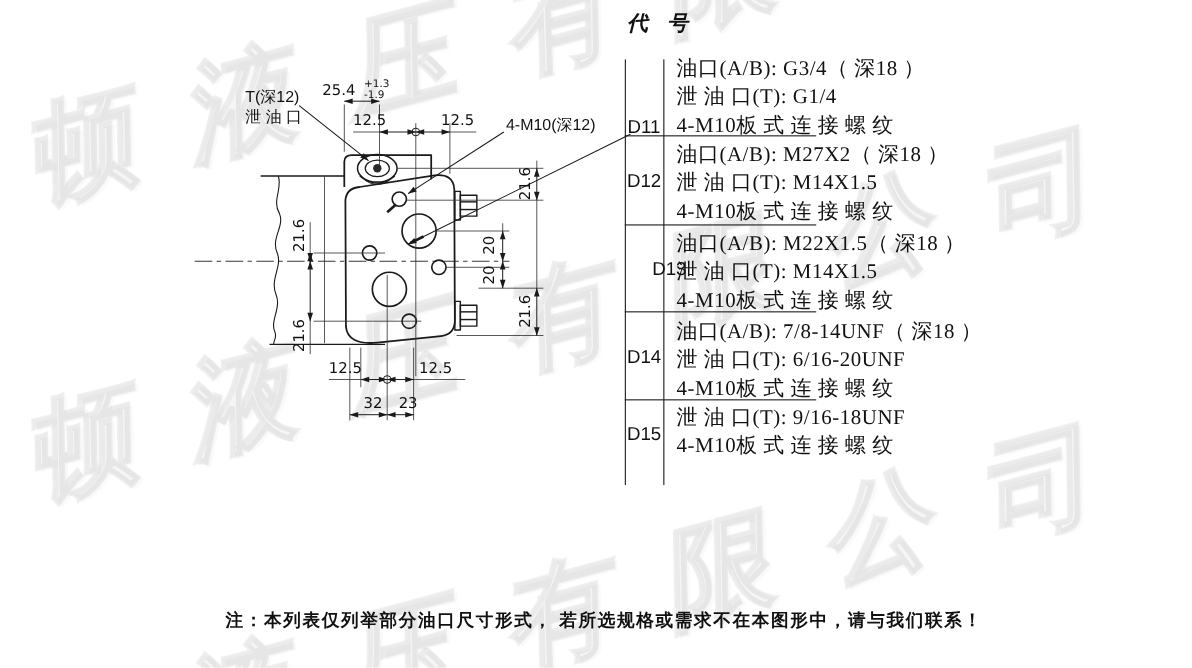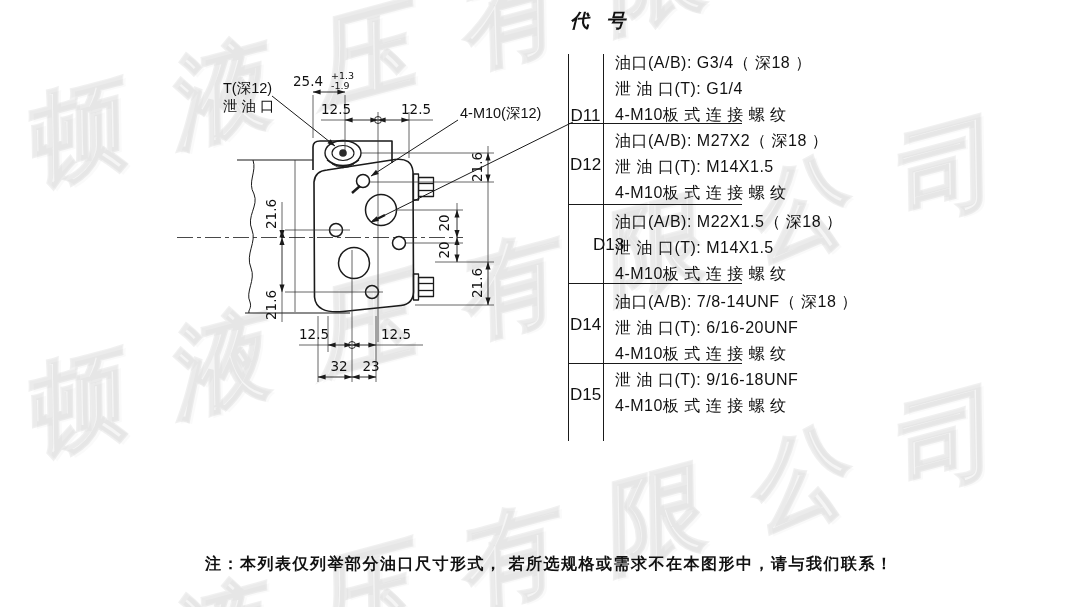--- a/index.html
+++ b/index.html
@@ -35,21 +35,21 @@
     font-size:19px;font-weight:700;letter-spacing:6px;font-style:italic;
   }
   .vline{position:absolute;width:0;border-left:1.5px solid #1a1a1a;}
   .hline{position:absolute;height:0;border-top:1.5px solid #1a1a1a;}
   .code{
     position:absolute;left:568px;width:35px;text-align:center;
     font-size:17px;font-weight:500;
   }
   .rowlines{
     position:absolute;left:615px;width:430px;
-    font-size:16px;font-weight:500;line-height:26px;letter-spacing:0.5px;
+    font-size:19px;font-weight:500;line-height:26px;letter-spacing:0.5px;font-family:Liberation Serif, serif;
   }
   
   .note{
     position:absolute;left:205px;top:554px;width:720px;
     font-size:16px;font-weight:600;letter-spacing:1.5px;
   }
 </style>
 </head>
 <body>
 

